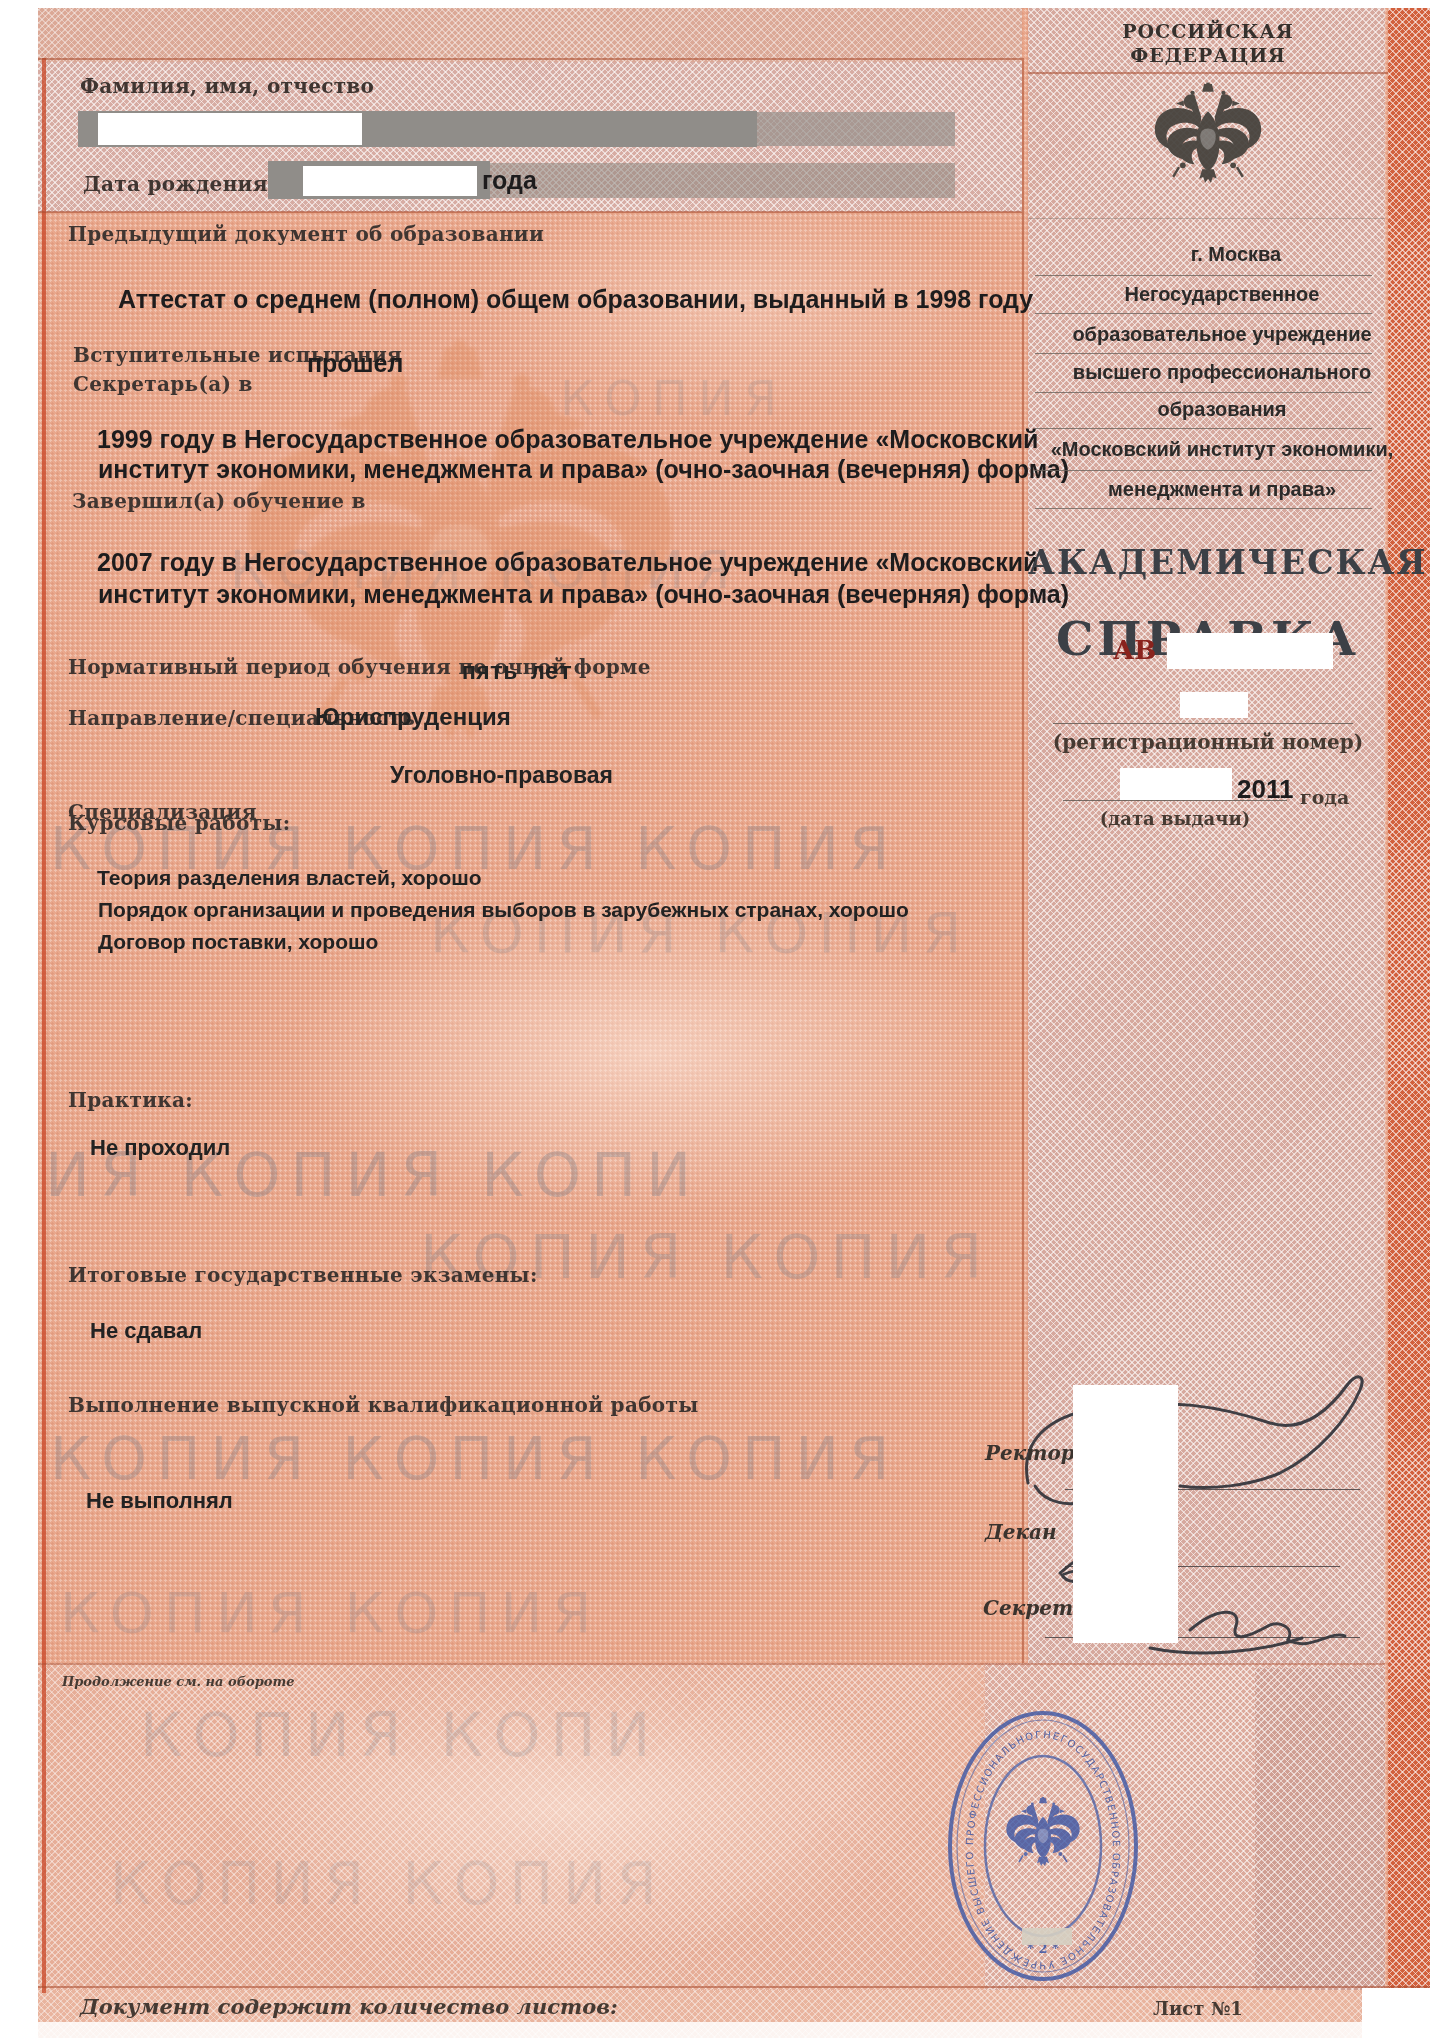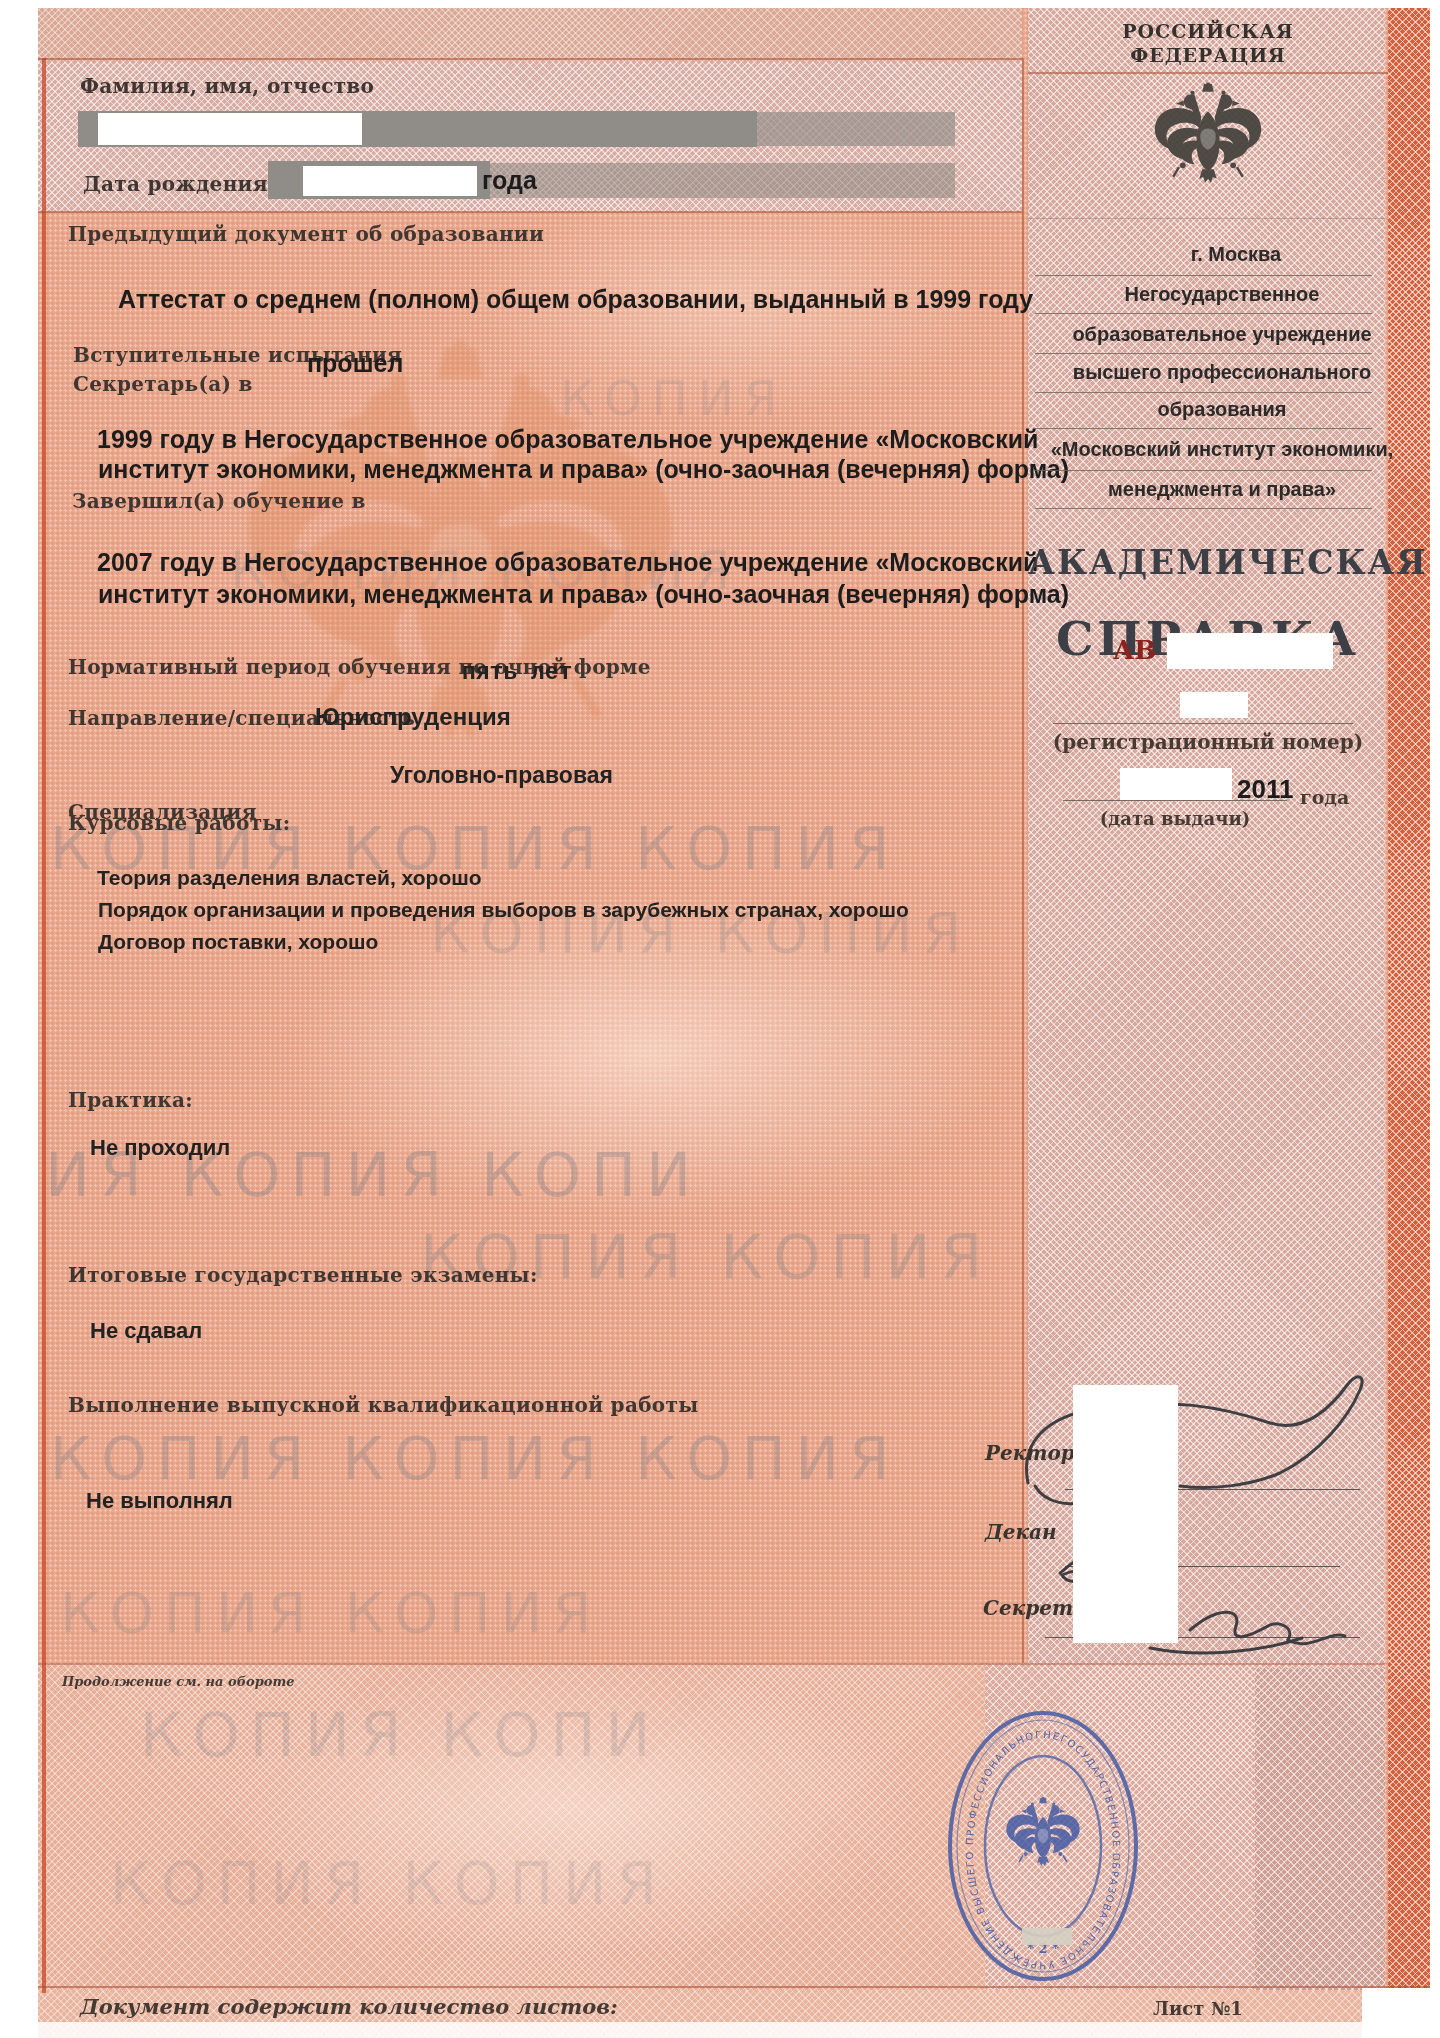--- a/index.html
+++ b/index.html
@@ -125,21 +125,21 @@
     <div class="graybar" style="left:719px;top:104px;width:198px;height:34px;background:rgba(150,144,138,.7);"></div>
     <div class="white" style="left:60px;top:105px;width:264px;height:32px;"></div>
 
     <div class="lbl" style="left:45px;top:164px;">Дата рождения</div>
     <div class="graybar" style="left:230px;top:153px;width:222px;height:38px;background:#908d89;"></div>
     <div class="graybar" style="left:452px;top:155px;width:465px;height:35px;background:rgba(140,134,128,.55);"></div>
     <div class="white" style="left:265px;top:158px;width:174px;height:30px;"></div>
     <div class="val" style="left:444px;top:158px;">года</div>
 
     <div class="lbl" style="left:30px;top:214px;">Предыдущий документ об образовании</div>
-    <div class="val" style="left:80px;top:277px;">Аттестат о среднем (полном) общем образовании, выданный в 1999 году</div>
+    <div class="val" style="left:80px;top:277px;">Аттестат о среднем (полном) общем образовании, выданный в 1998 году</div>
 
     <div class="lbl" style="left:35px;top:335px;">Вступительные испытания</div>
     <div class="val" style="left:269px;top:341px;">прошел</div>
     <div class="lbl" style="left:35px;top:364px;">Секретарь(а) в</div>
     <div class="val" style="left:59px;top:417px;">1999 году в Негосударственное образовательное учреждение «Московский</div>
     <div class="val" style="left:60px;top:447px;">институт экономики, менеджмента и права» (очно-заочная (вечерняя) форма)</div>
 
     <div class="lbl" style="left:34px;top:481px;">Завершил(а) обучение в</div>
     <div class="val" style="left:59px;top:540px;">2007 году в Негосударственное образовательное учреждение «Московский</div>
     <div class="val" style="left:60px;top:572px;">институт экономики, менеджмента и права» (очно-заочная (вечерняя)  форма)</div>

